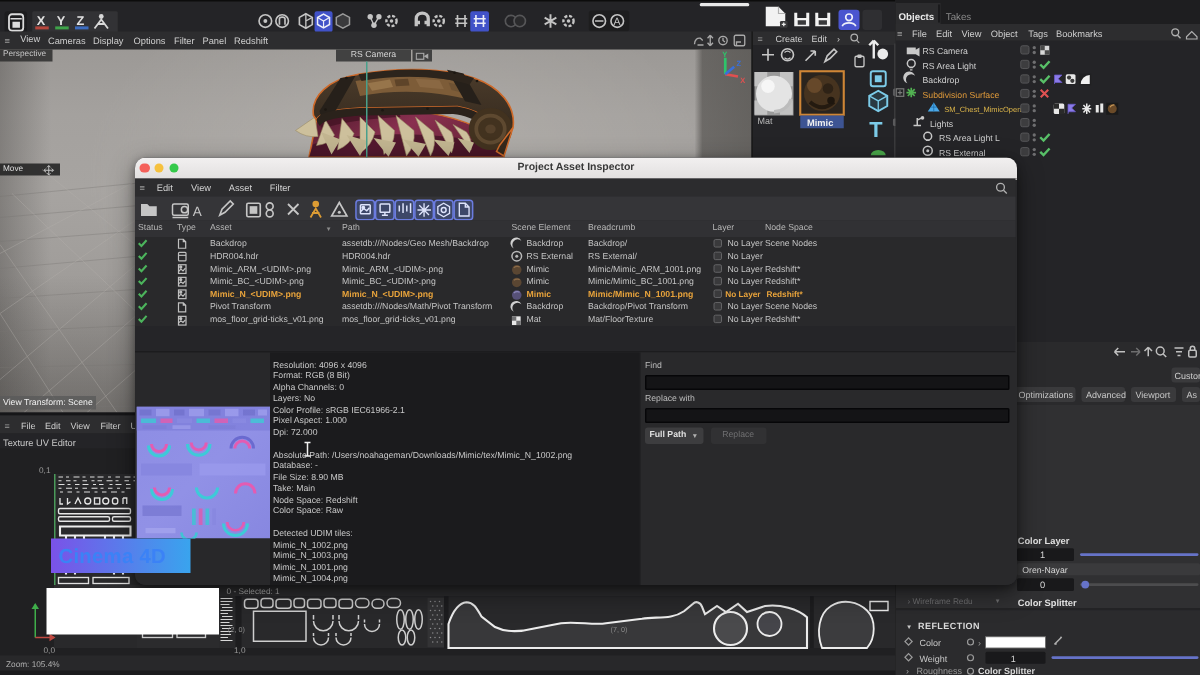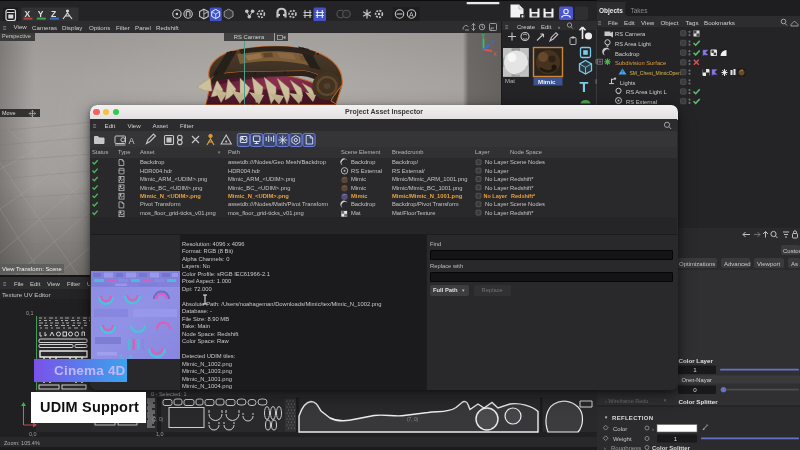--- a/index.html
+++ b/index.html
@@ -1015,17 +1015,16 @@
         </g>
         <path d="M58,78 a8,8 0 0 0 16,0" stroke="#3ecad8" stroke-width="2" fill="none"></path>
         <path d="M60.5,77 a5.5,5.5 0 0 0 11,0" stroke="#e35cb2" stroke-width="1.8" fill="none"></path>
         <rect x="6" y="81" width="20" height="3.5" fill="#a0a0ec"></rect>
         <path d="M30,84 a5,5 0 0 0 10,0" stroke="#40c4d4" stroke-width="1.8" fill="none"></path>
       </svg>
     </div>
   </div>
 
   <div class="abs" style="left:34px;top:359px;width:92.5px;height:22.5px;background:linear-gradient(90deg,#7a52e8,#39a4ee);"></div>
-  <div class="t" style="left:54px;top:363px;font-size:13.5px;font-weight:bold;color:#c4b5fd;letter-spacing:0.2px;">Cinema 4D</div>
+  <div class="t" style="left:39px;top:363px;font-size:13.5px;font-weight:bold;color:#3b82f6;letter-spacing:0.2px;">Cinema 4D</div>
   <div class="abs" style="left:31px;top:392px;width:115px;height:31px;background:#fff;"></div>
-  <div class="t" style="left:40px;top:399px;font-size:14.5px;font-weight:bold;color:#111;letter-spacing:0.2px;">UDIM Support</div>
 
 </div>
 
 </body></html>

